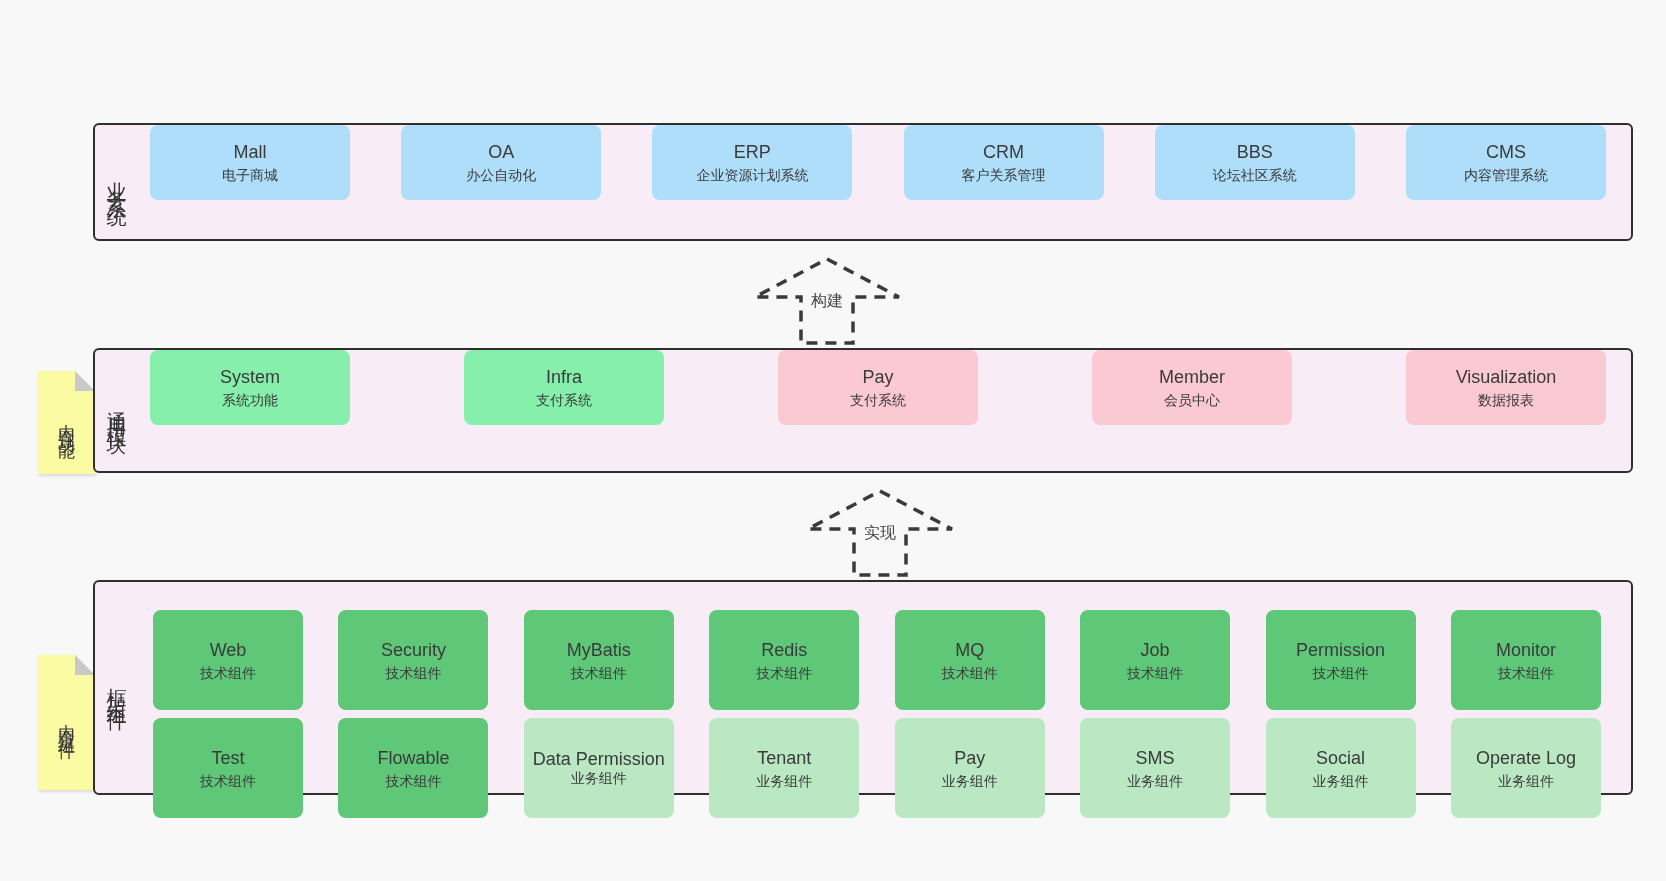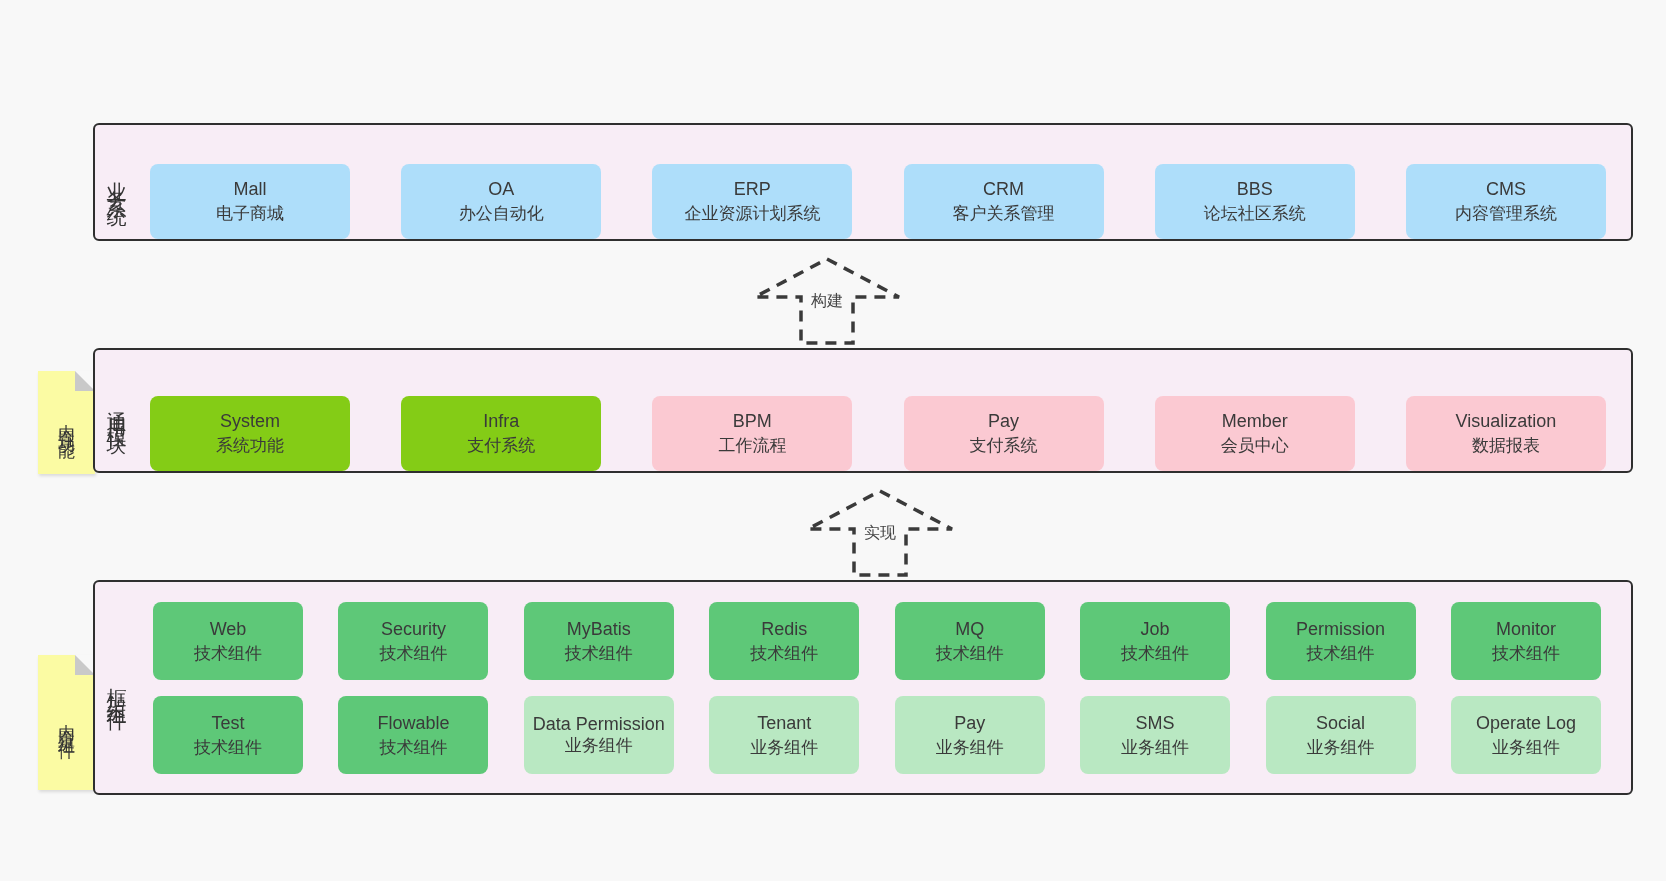--- a/index.html
+++ b/index.html
@@ -11,35 +11,35 @@
          border:2px solid #2f2f2f;border-radius:6px;box-sizing:border-box;}
   .layer-business{top:123px;height:118px;}
   .layer-modules{top:348px;height:125px;}
   .layer-components{top:580px;height:215px;}
 
   .side-label{position:absolute;left:12px;top:50%;transform:translateY(-50%);
               writing-mode:vertical-rl;text-orientation:upright;line-height:1;
               font-size:20px;letter-spacing:8px;color:#333;}
 
   .boxes{position:absolute;left:55px;right:25px;top:0;bottom:0;
-         display:flex;align-items:flex-end;justify-content:space-between;}
+         display:flex;align-items:flex-start;justify-content:space-between;}
   .rows{position:absolute;left:58px;right:30px;top:20px;bottom:19px;
         display:flex;flex-direction:column;justify-content:space-between;}
   .row8{display:flex;justify-content:space-between;}
 
   
   .box{border-radius:8px;display:flex;flex-direction:column;align-items:center;
        justify-content:center;text-align:center;line-height:1.45;box-sizing:border-box;
        padding:2px 10px;}
   .box .t{font-size:18px;}
-  .box .s{font-size:17px;}
+  .box .s{font-size:14px;}
   .boxes .box{width:200px;height:75px;}
-  .row8 .box{width:150px;height:78px;}
+  .row8 .box{width:150px;height:100px;margin-top:8px;}
   .blue{background:#aedefa;}
-  .red{background:#84cc16;}
+  .red{background:#86efac;}
   .pink{background:#fbc9d2;}
   .green{background:#5ec878;}
   .green-light{background:#b9e8c2;}
   .wrap-tight{line-height:1.18;padding:2px 0;}
 
   
   .sticky{position:absolute;left:38px;width:57px;background:#fbfba3;
           box-shadow:1px 2px 3px rgba(0,0,0,0.12);
           display:flex;align-items:center;justify-content:center;}
   .sticky::before{content:"";position:absolute;top:0;right:0;border-style:solid;
@@ -111,24 +111,20 @@
     <div class="boxes">
       <div class="box red">
         <span class="t">System</span>
         <span class="s">系统功能</span>
       </div>
       <div class="box red">
         <span class="t">Infra</span>
         <span class="s">支付系统</span>
       </div>
       <div class="box pink">
-        <span class="t">BPM</span>
-        <span class="s">工作流程</span>
-      </div>
-      <div class="box pink">
         <span class="t">Pay</span>
         <span class="s">支付系统</span>
       </div>
       <div class="box pink">
         <span class="t">Member</span>
         <span class="s">会员中心</span>
       </div>
       <div class="box pink">
         <span class="t">Visualization</span>
         <span class="s">数据报表</span>

